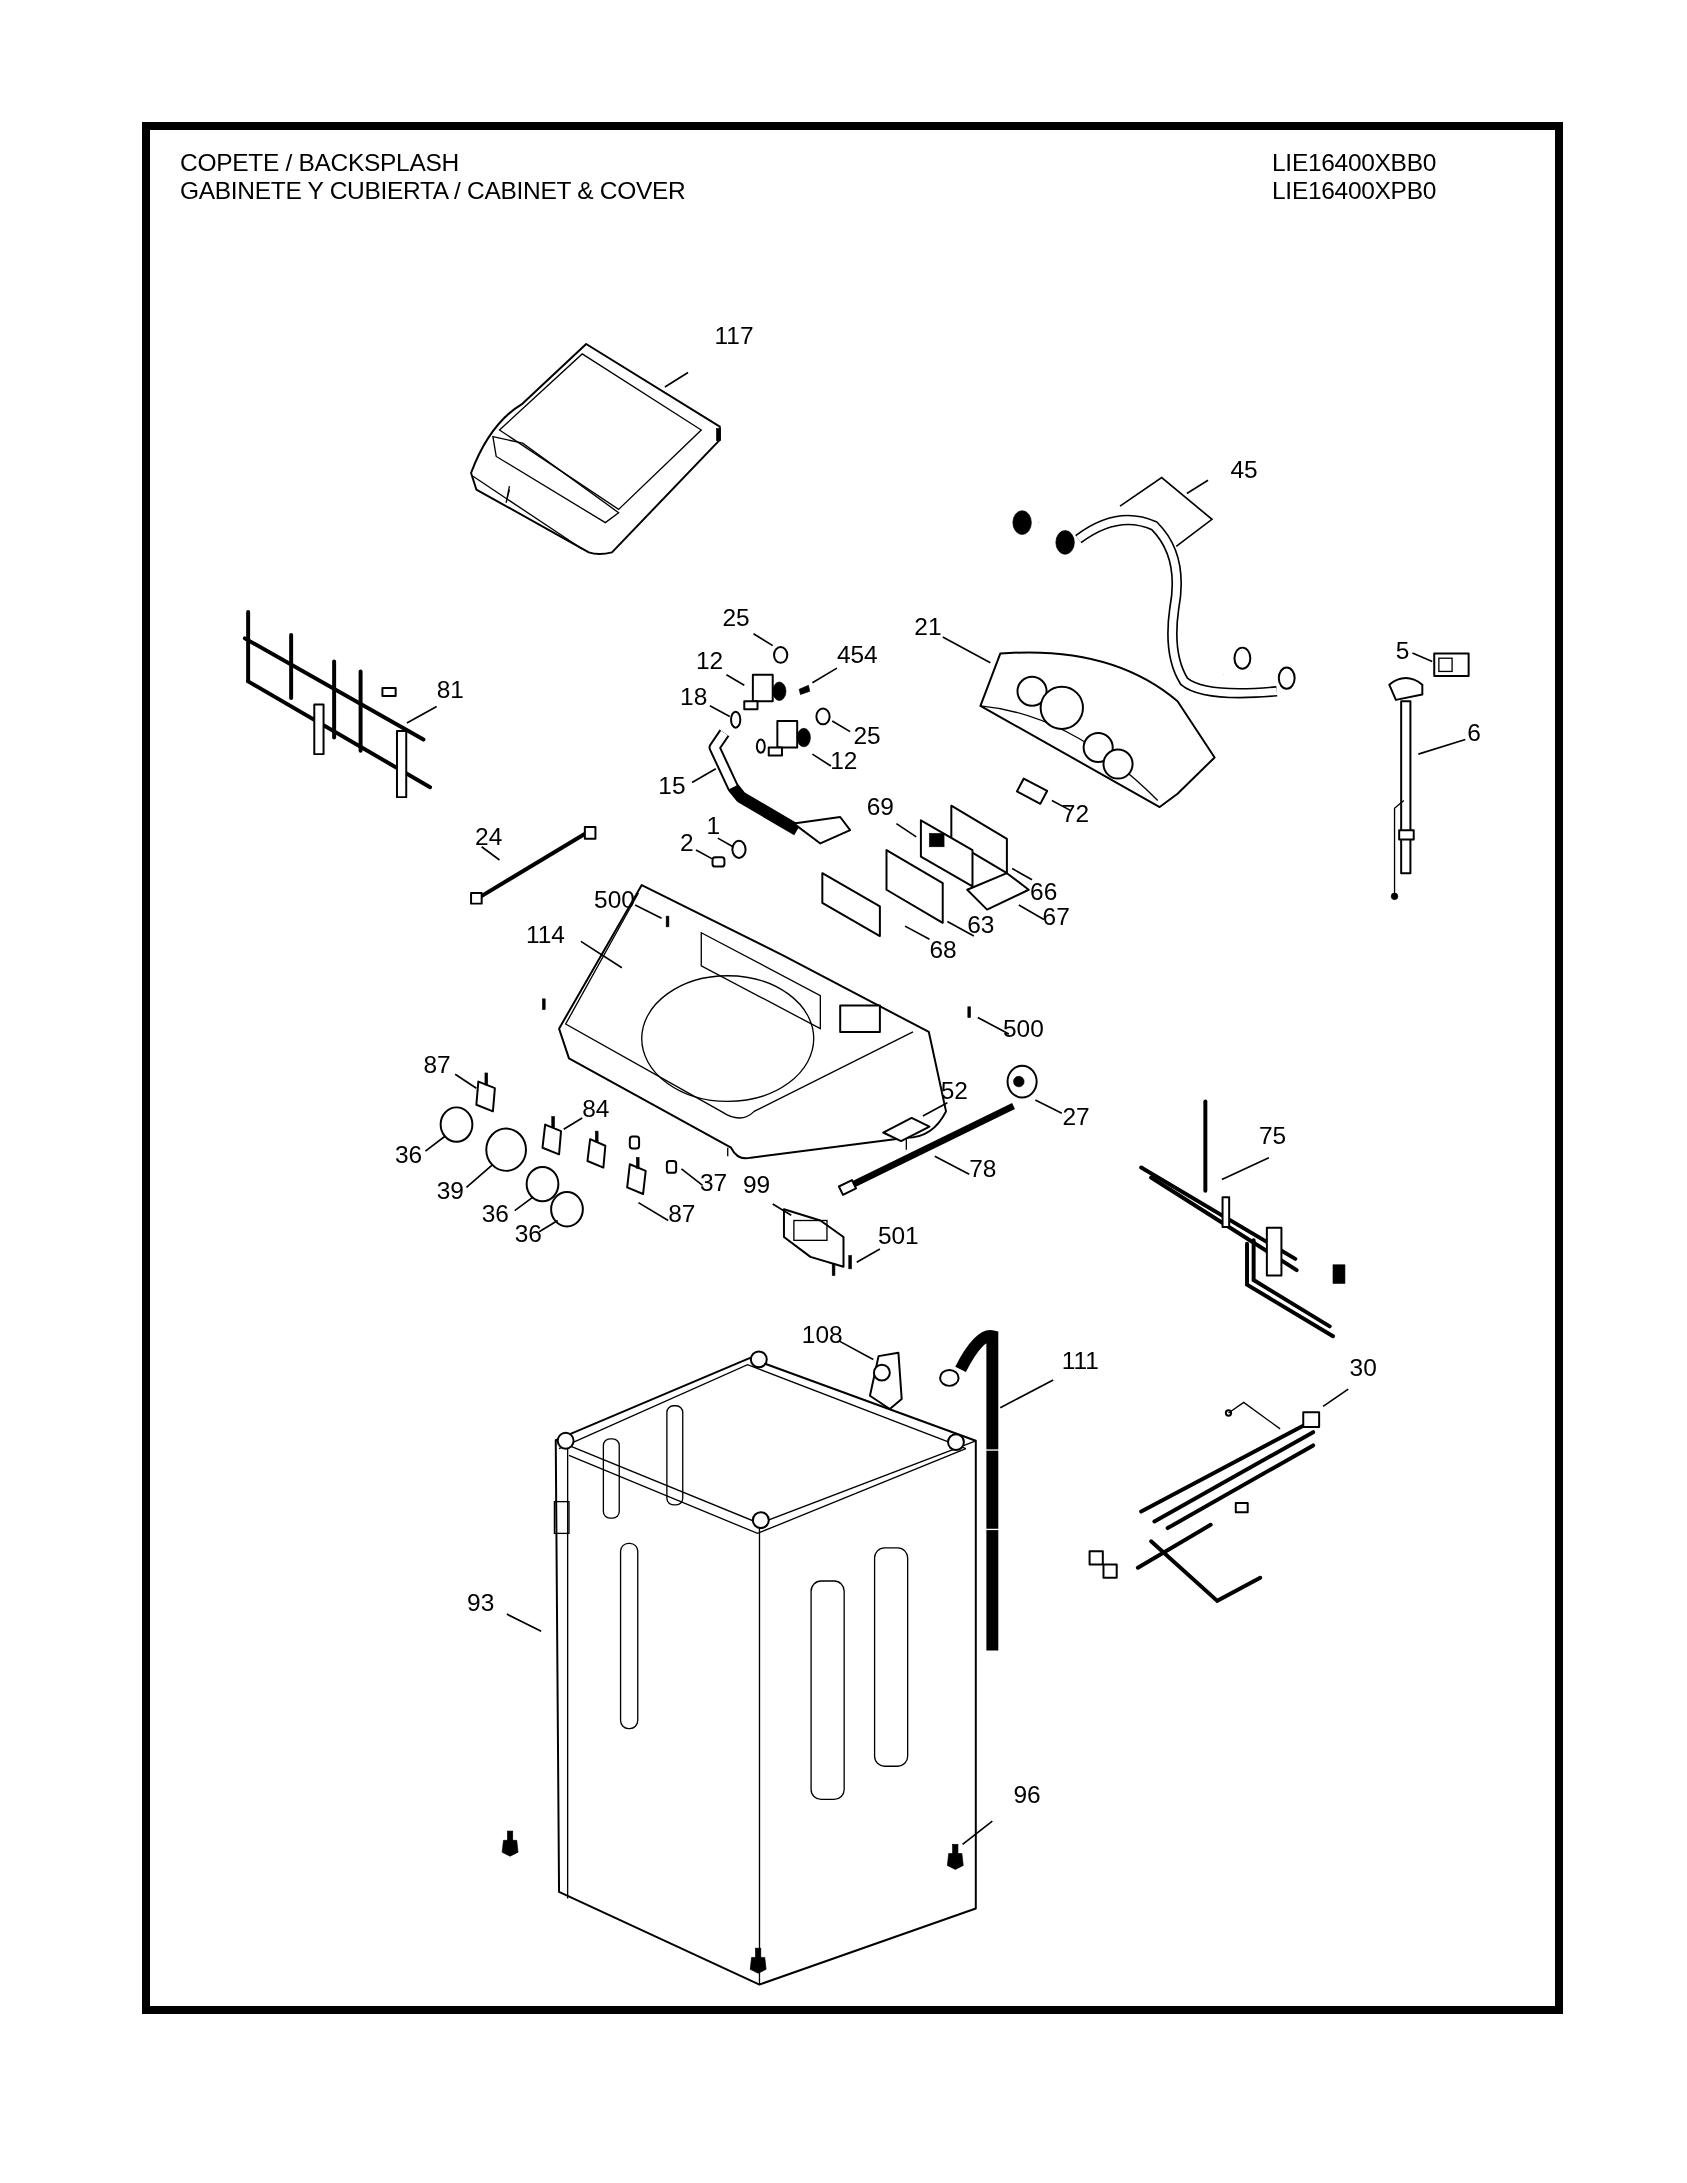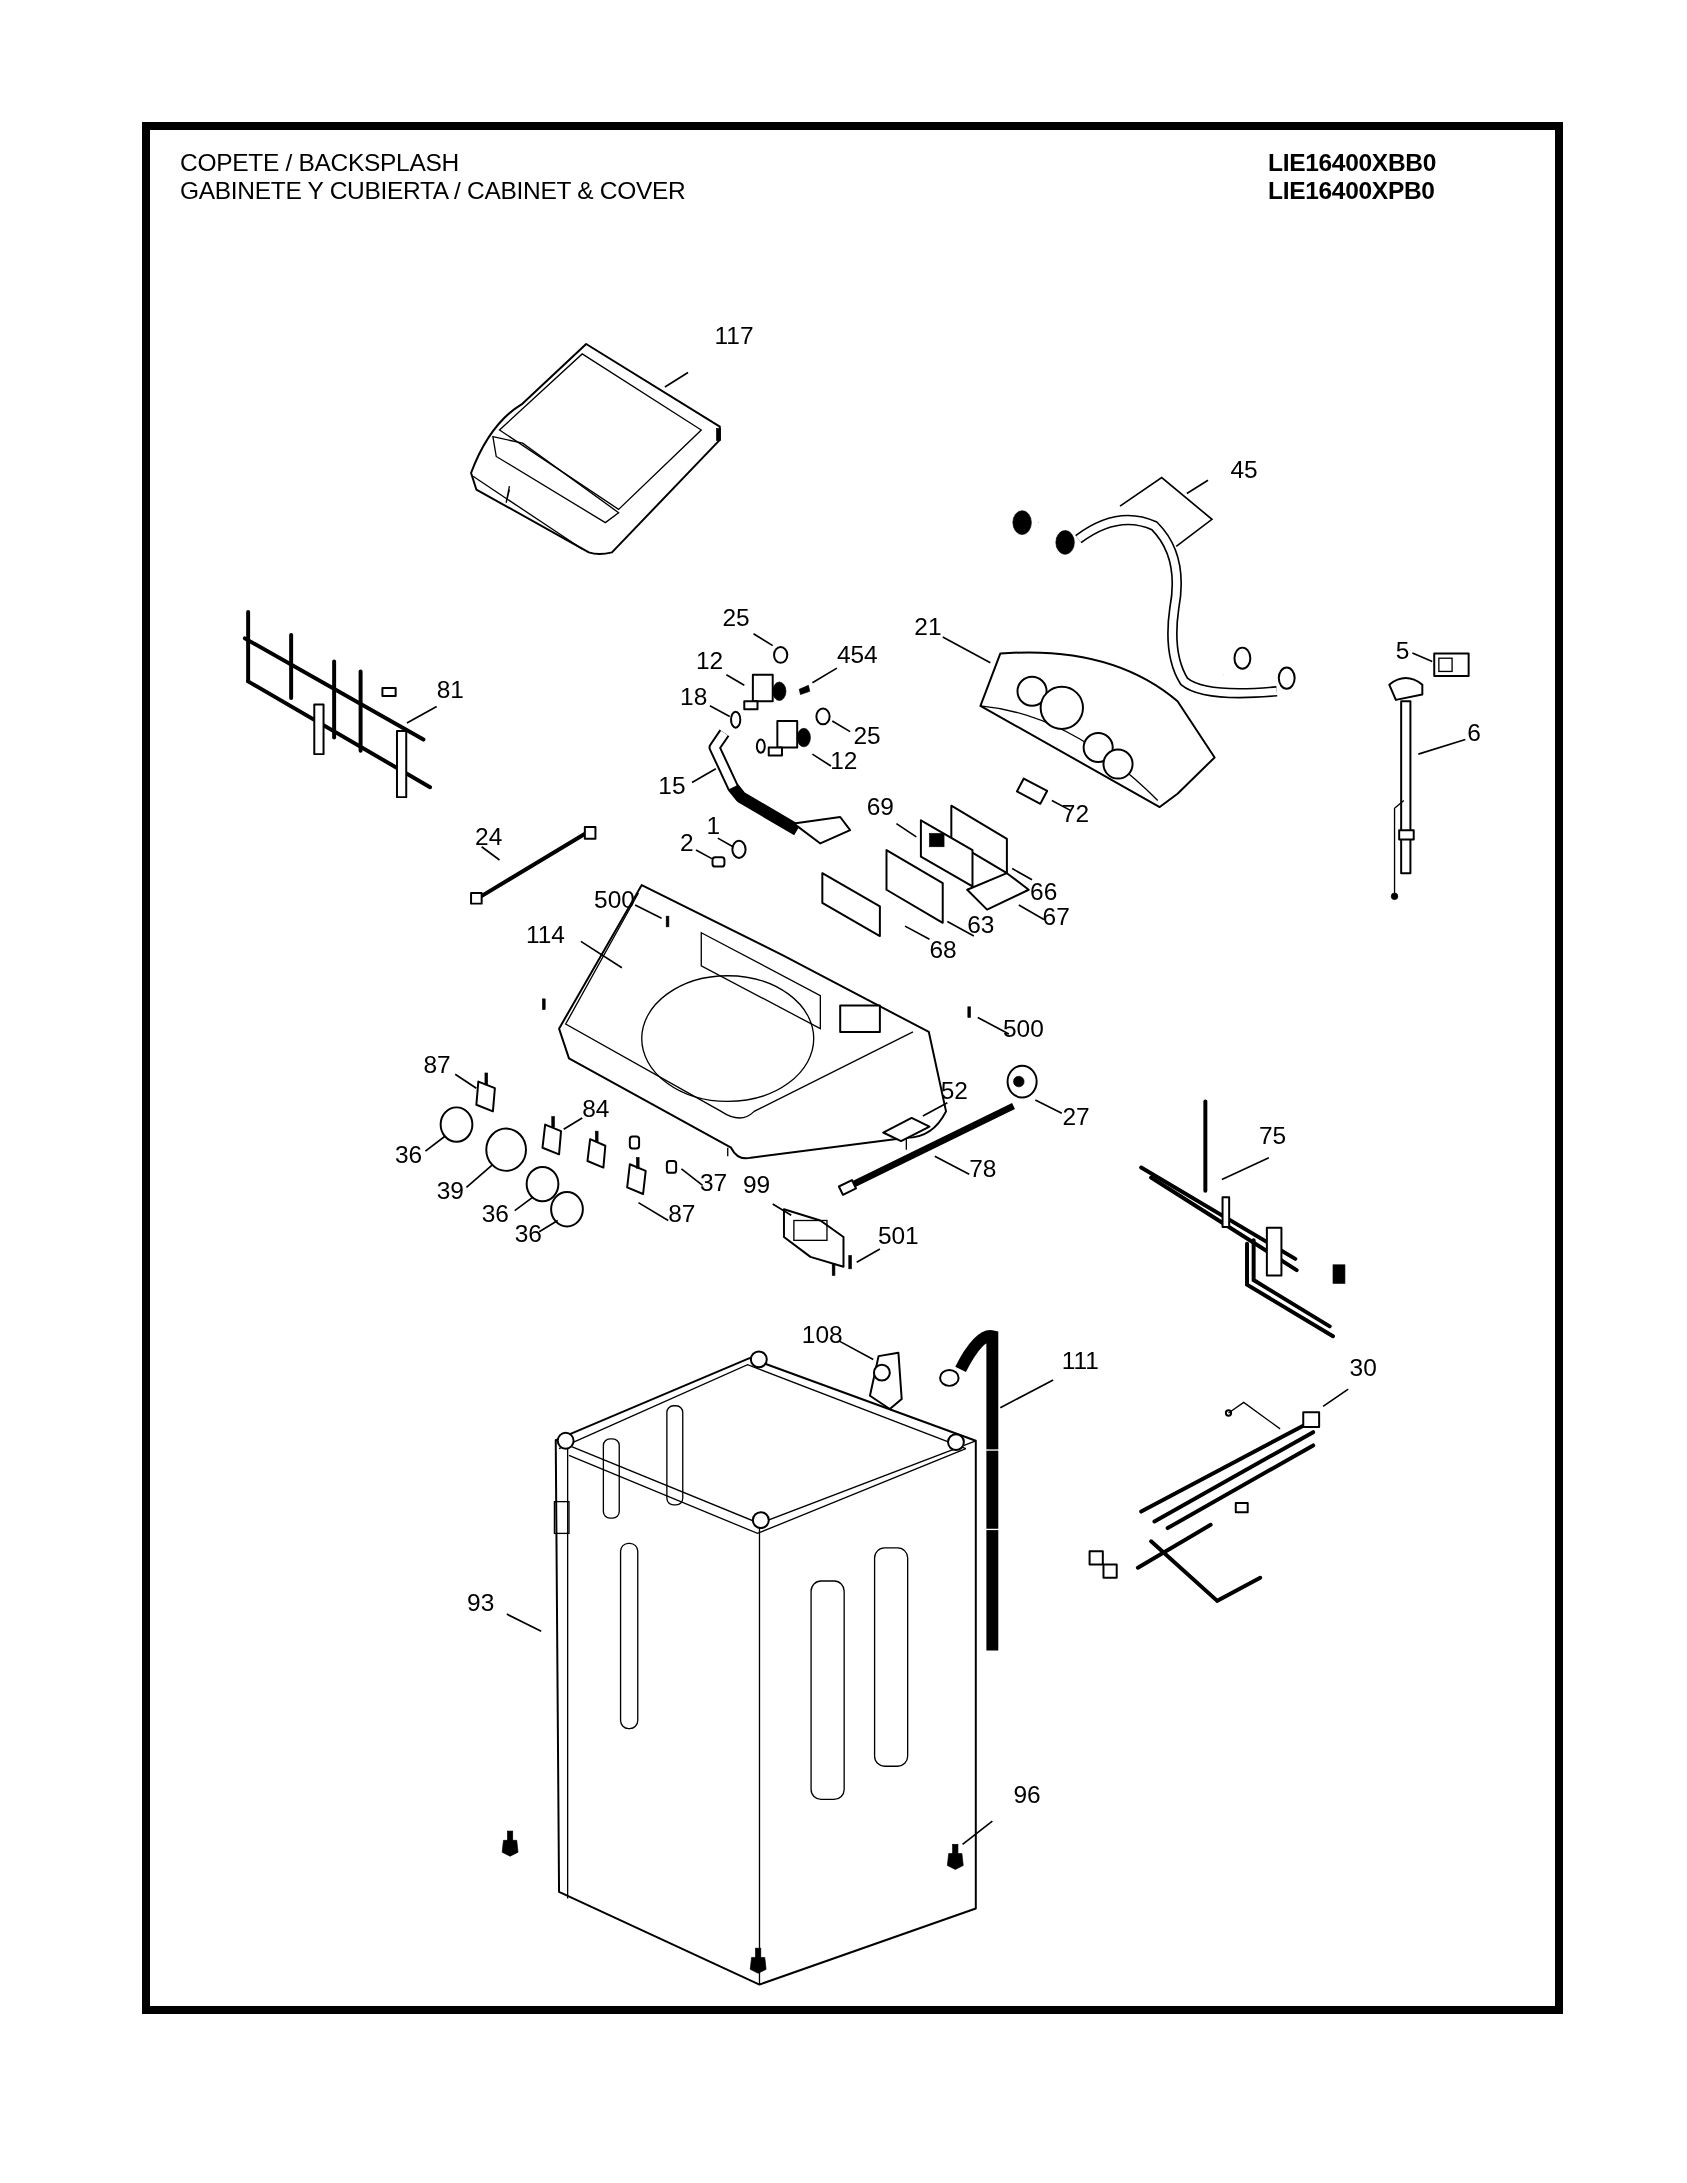--- a/index.html
+++ b/index.html
@@ -3,21 +3,21 @@
 <meta charset="utf-8">
 <style>
   html, body { margin: 0; padding: 0; background: #ffffff; }
   body { width: 1687px; height: 2183px; position: relative; overflow: hidden; }
   .sheet { position: absolute; left: 0; top: 0; width: 1574px; height: 2183px; }
   .frame { position: absolute; left: 142px; top: 122px; width: 1405px; height: 1876px;
            border: 8px solid #000; background: #fff; }
   .hdr { position: absolute; font-family: "Liberation Sans", sans-serif; font-size: 24.5px;
          line-height: 28px; color: #000; letter-spacing: -0.3px; }
   .hdr-left { left: 180px; top: 149px; }
-  .hdr-right { right: 138px; top: 149px; text-align: left; font-weight: bold; }
+  .hdr-right { right: 138px; top: 149px; text-align: left; }
   .hdr div { white-space: nowrap; }
   svg.diagram { position: absolute; left: 0; top: 0; }
   .lbl { font-family: "Liberation Sans", sans-serif; font-size: 37px; fill: #000; }
   .ln { stroke: #000; stroke-width: 2.5; fill: none; }
   .part { stroke: #000; stroke-width: 3; fill: #fff; stroke-linejoin: round; }
   .thin { stroke: #000; stroke-width: 2; fill: none; }
   .blk { fill: #000; stroke: #000; }
   .wire { stroke: #000; stroke-width: 6; fill: none; stroke-linecap: round; }
 </style>
 </head>

